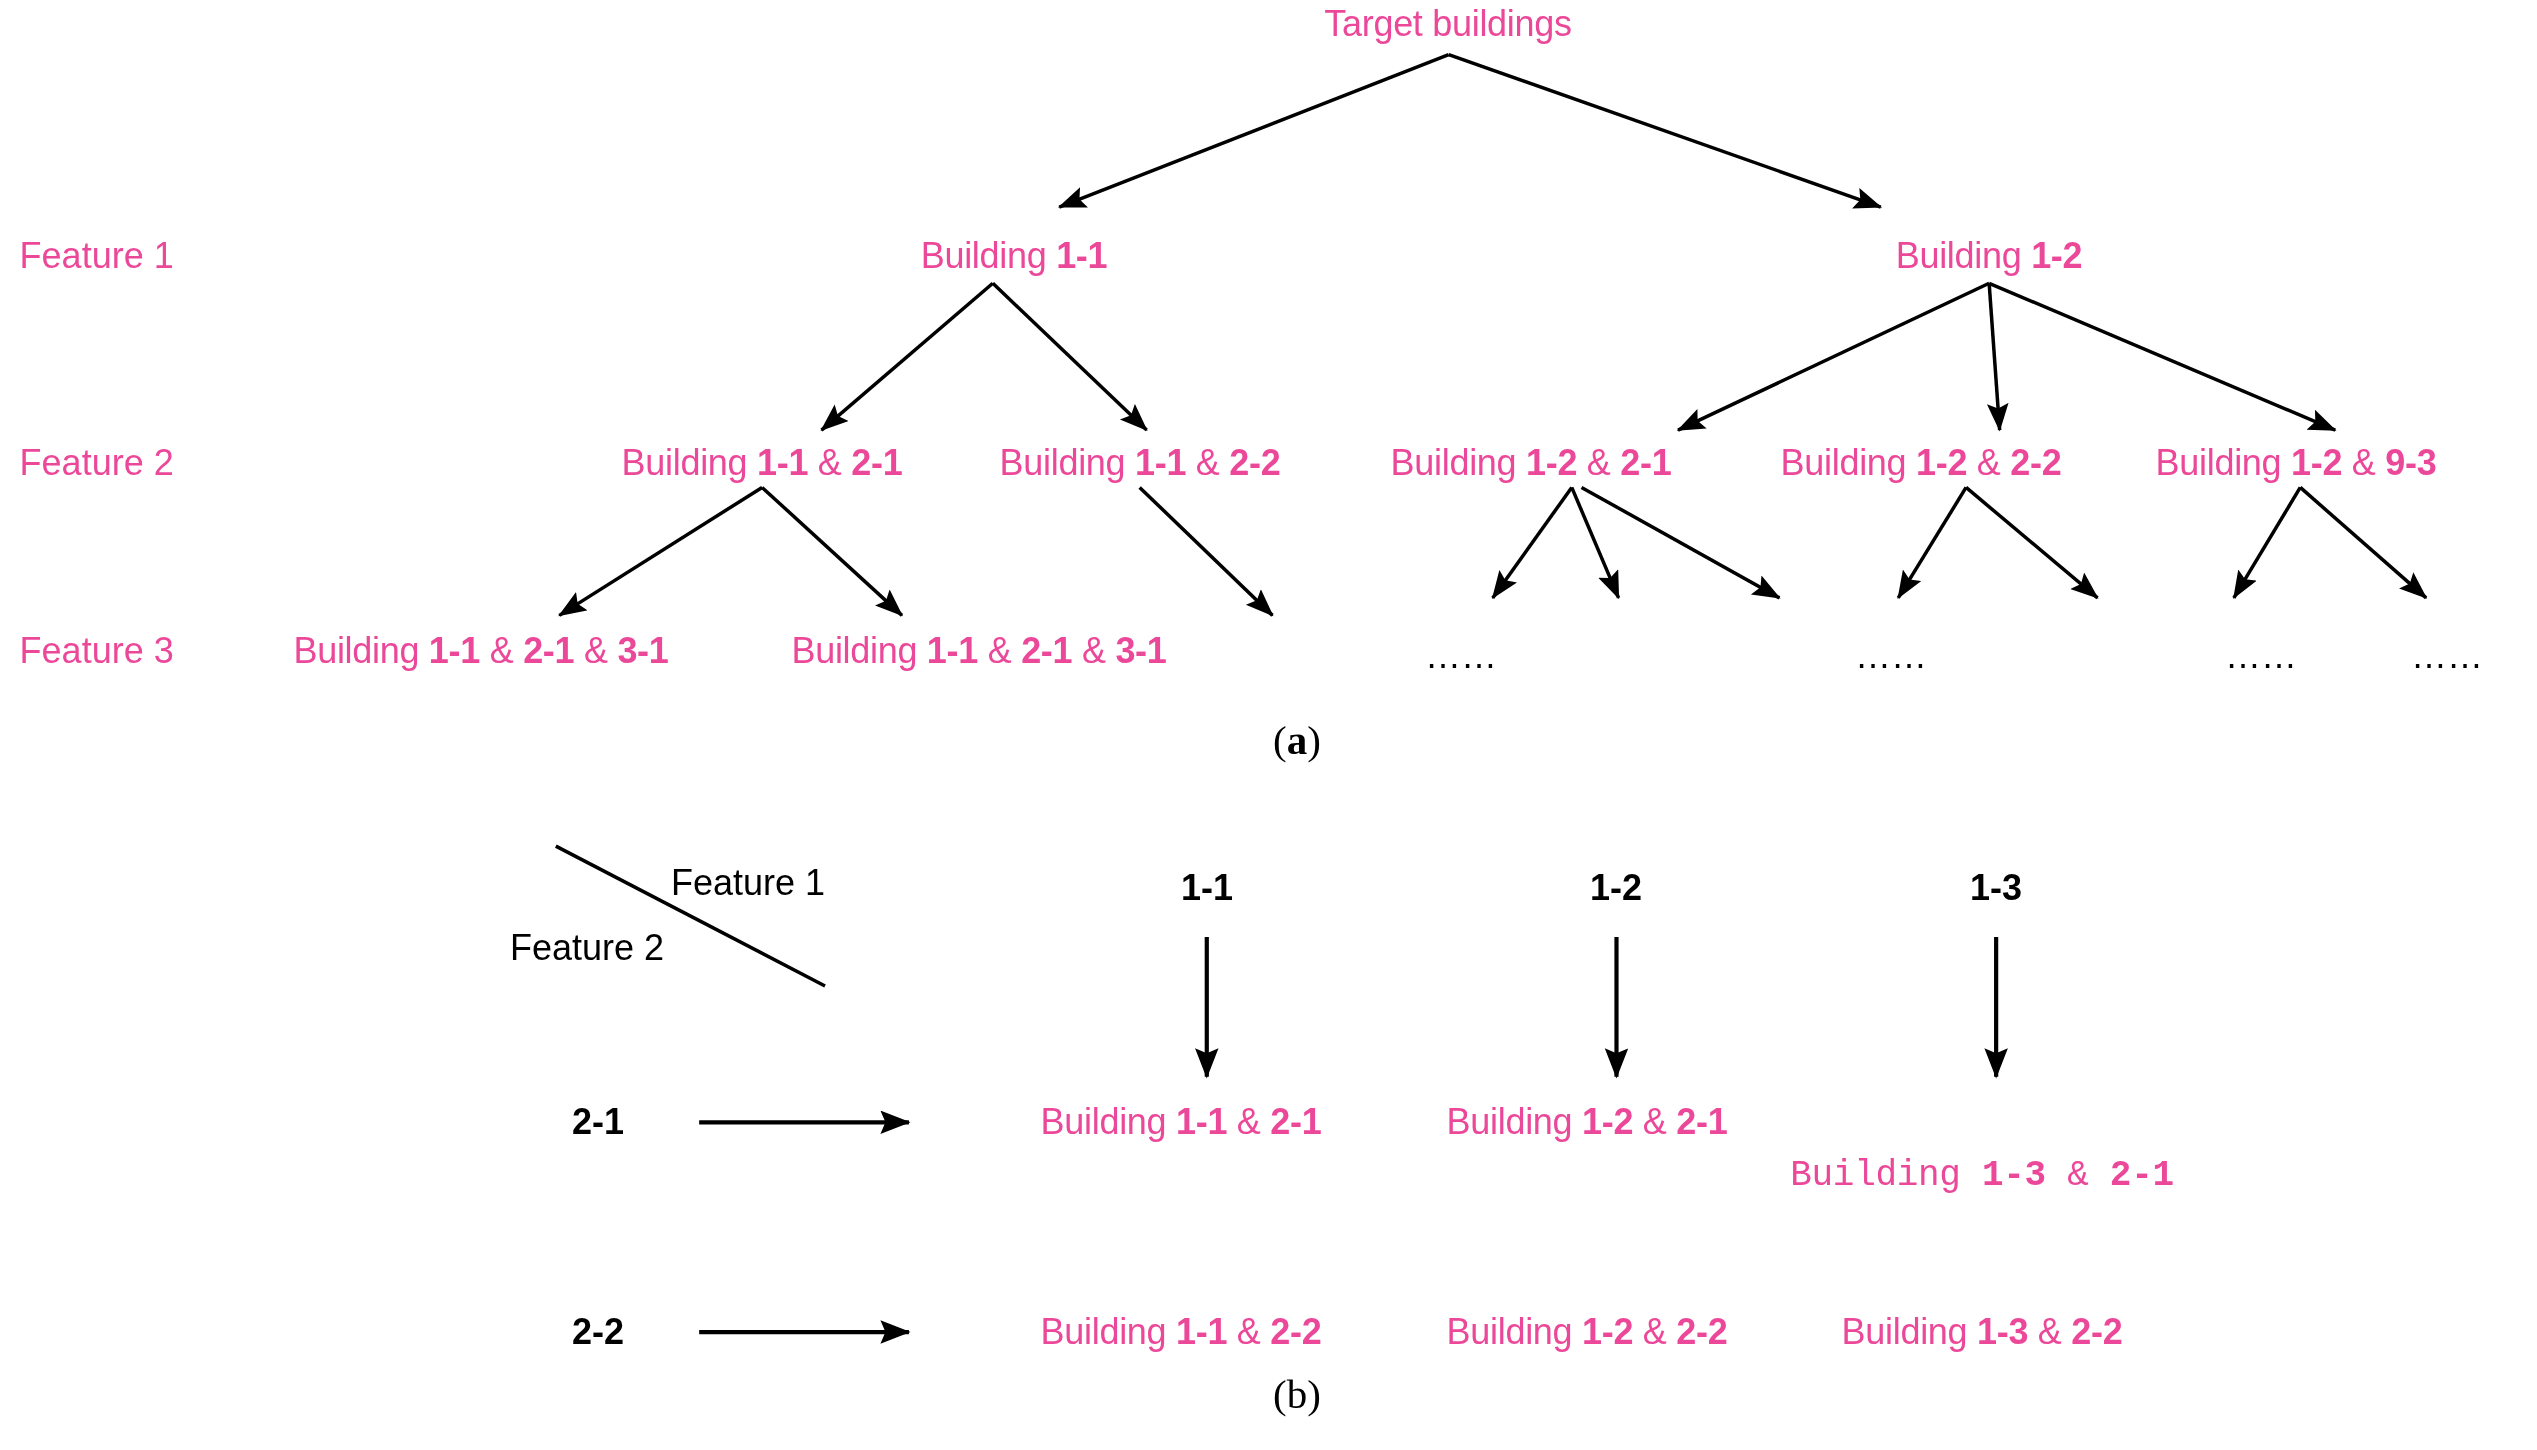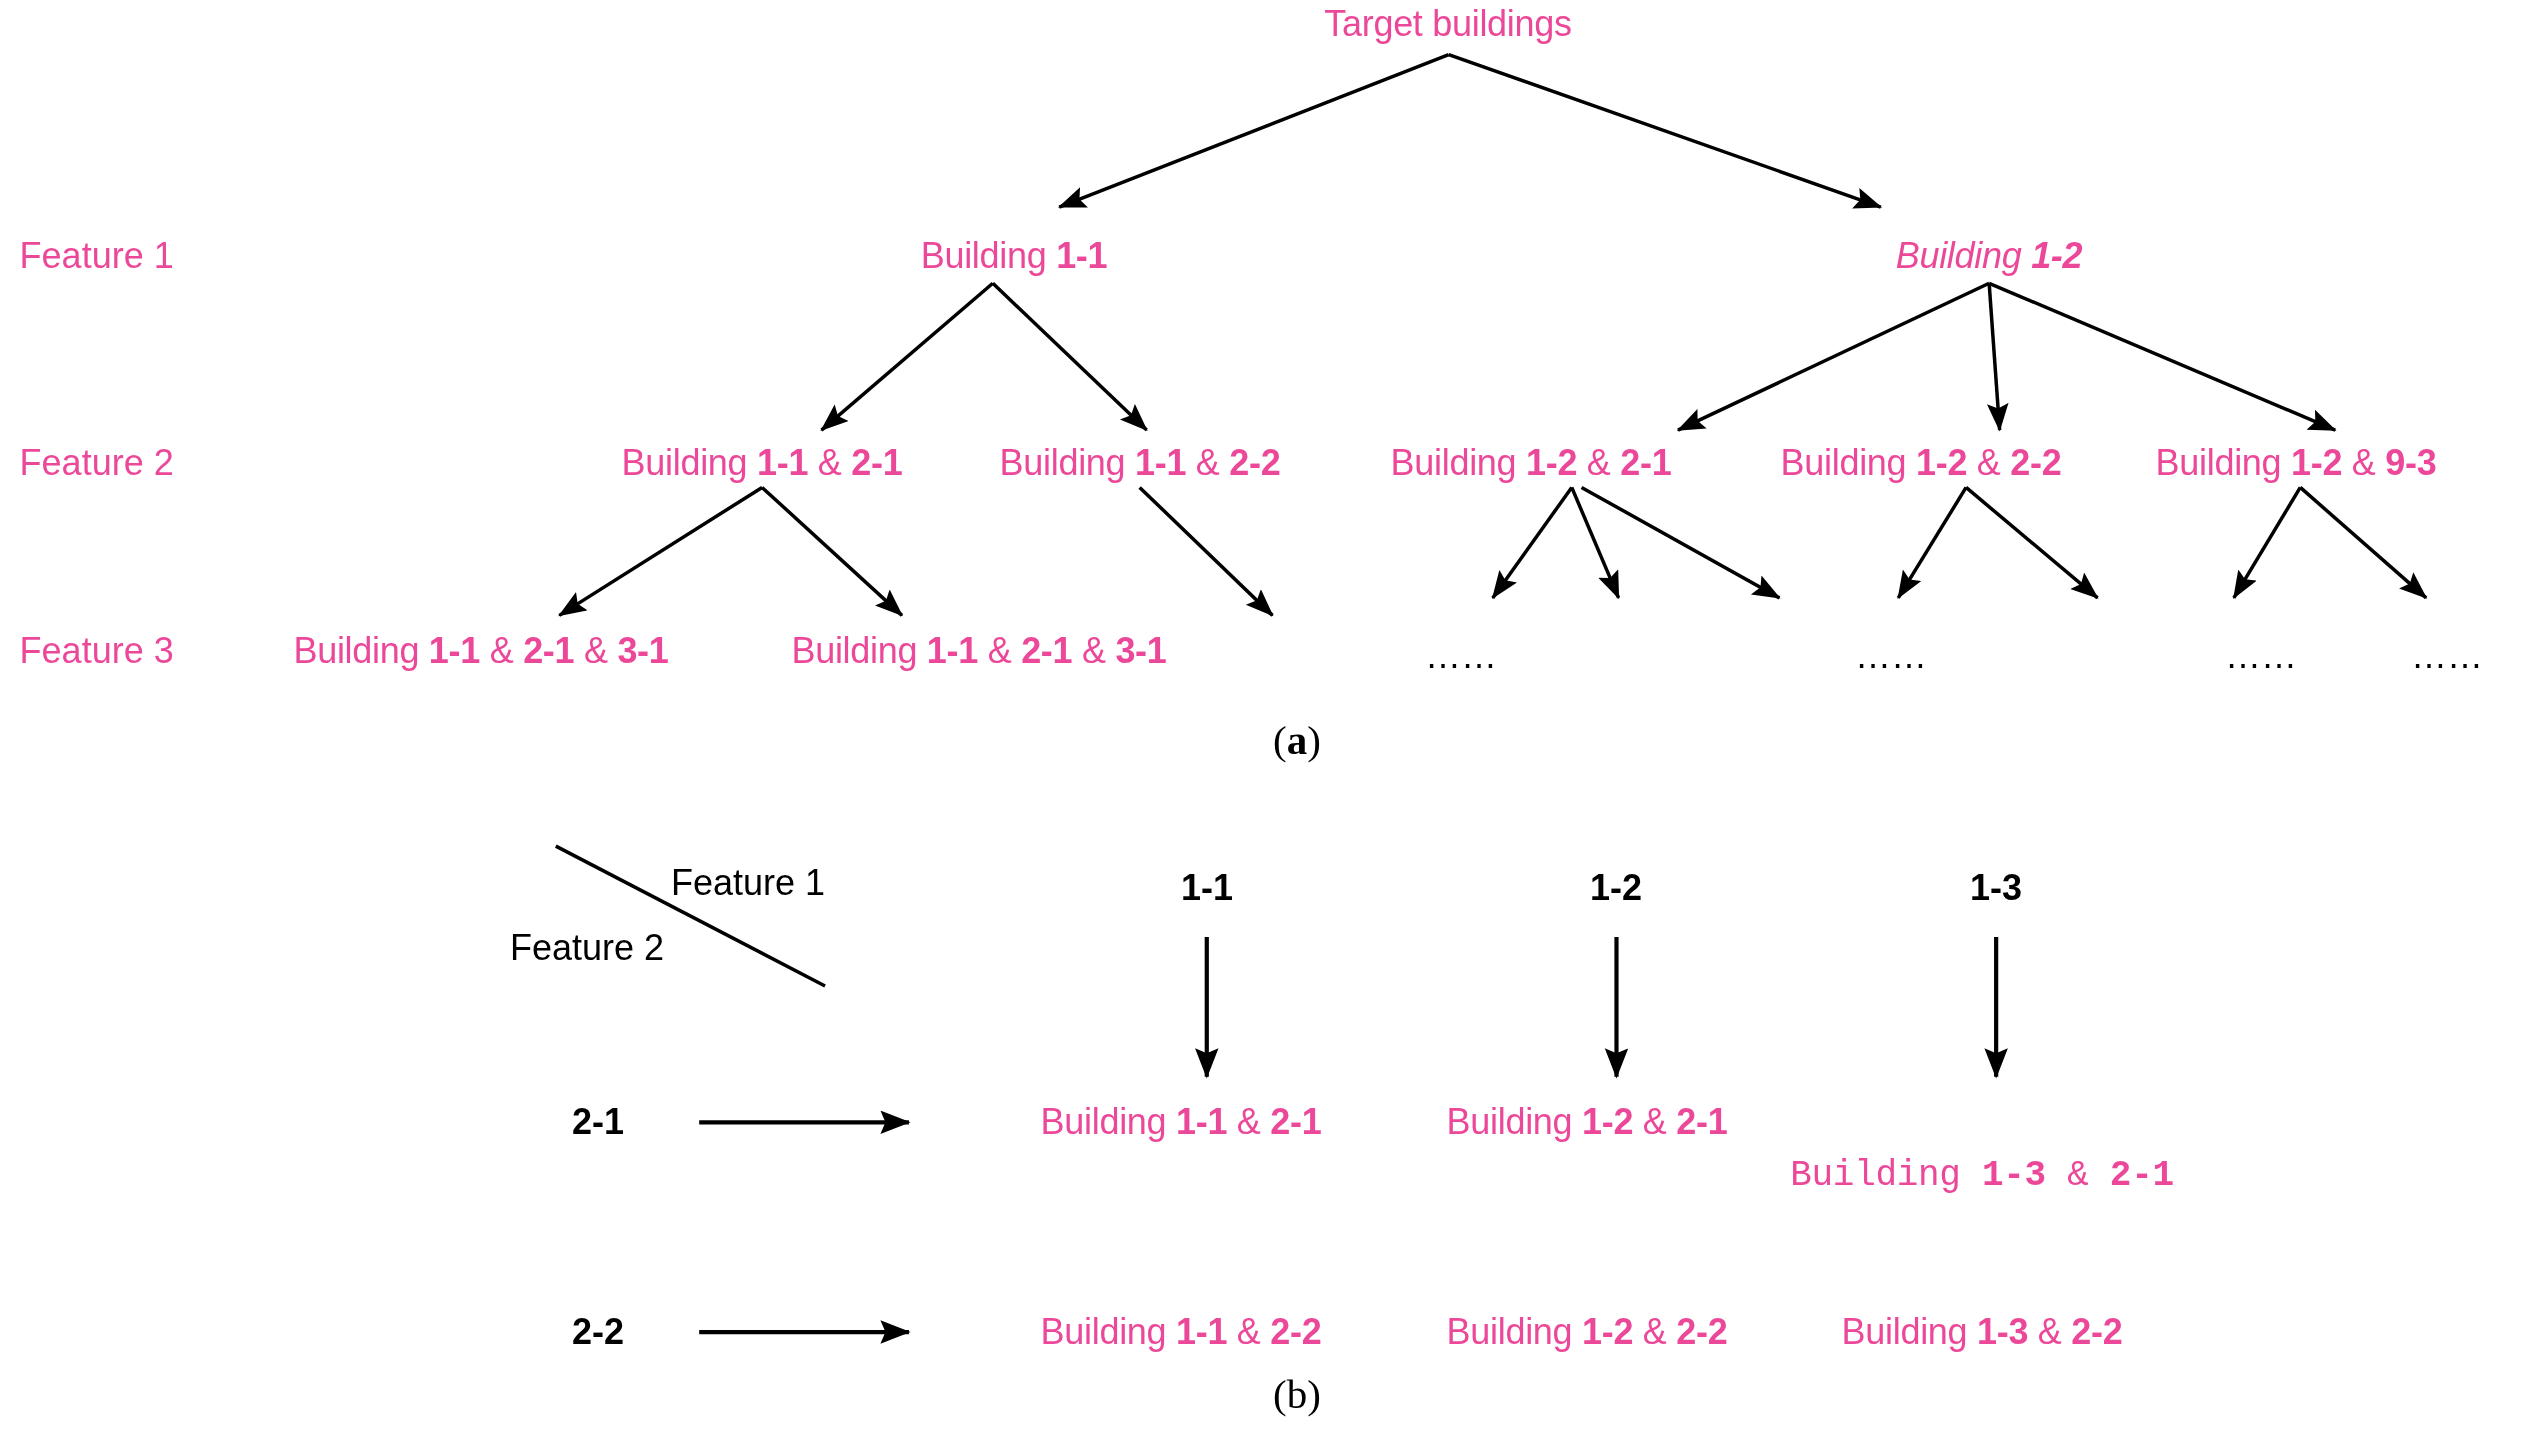--- a/index.html
+++ b/index.html
@@ -187,21 +187,21 @@
   <div class="lbl row-label" style="left:19.6px; top:445px;">
     <span>Feature 2</span>
   </div>
   <div class="lbl row-label" style="left:19.6px; top:633px;">
     <span>Feature 3</span>
   </div>
 
   <div class="lbl node-text center-x" style="left:1014px; top:238px;">
     <span>Building </span><b>1-1</b>
   </div>
-  <div class="lbl node-text center-x" style="left:1989px; top:238px;font-style:italic;">
+  <div class="lbl node-text center-x" style="left:1989px; top:238px;">
     <span>Building </span><b>1-2</b>
   </div>
 
   <div class="lbl node-text center-x" style="left:762px; top:445px;">
     <span>Building </span><b>1-1</b><span> &amp; </span><b>2-1</b>
   </div>
   <div class="lbl node-text center-x" style="left:1140px; top:445px;">
     <span>Building </span><b>1-1</b><span> &amp; </span><b>2-2</b>
   </div>
   <div class="lbl node-text center-x" style="left:1531px; top:445px;">

